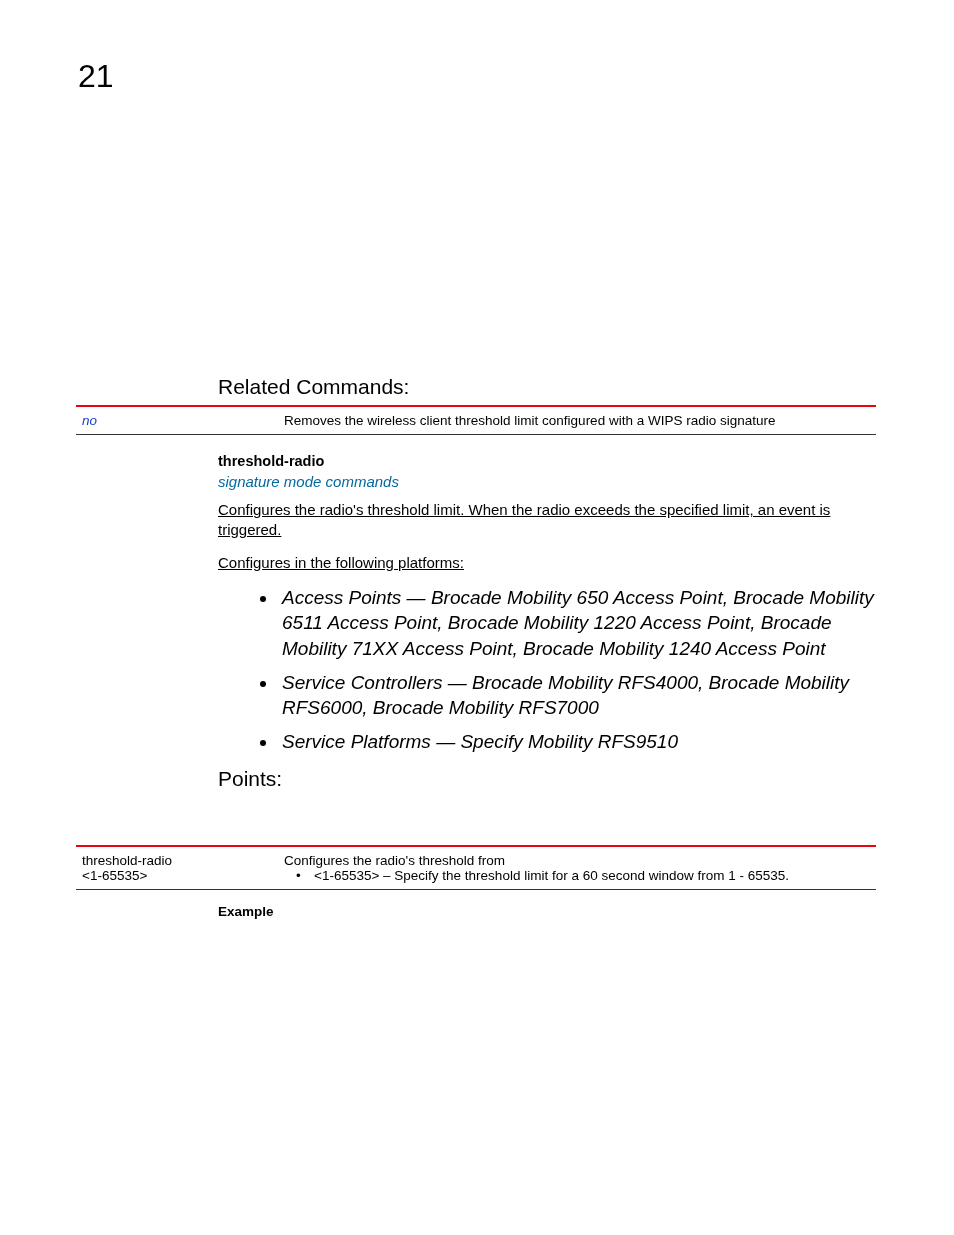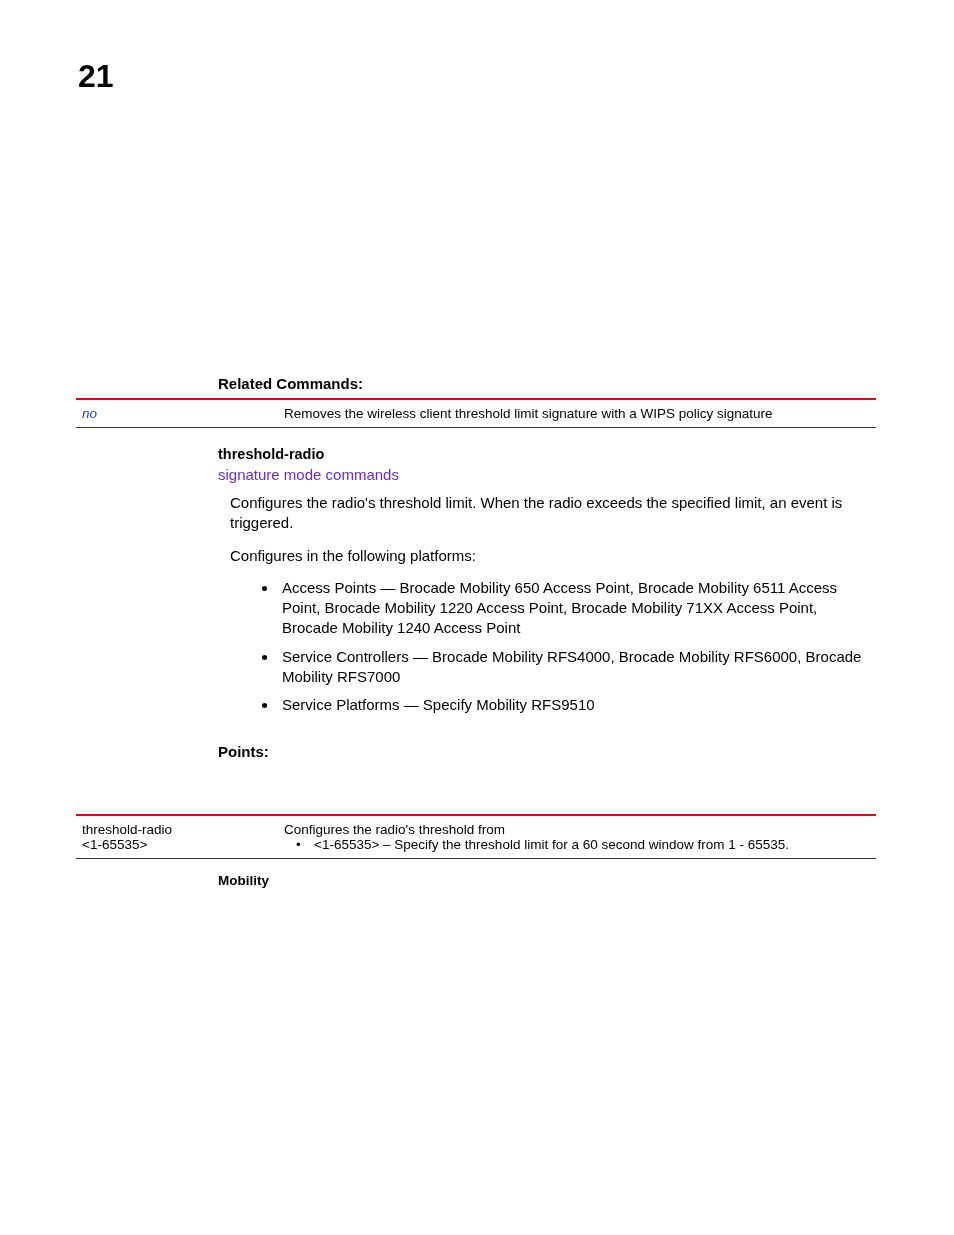--- a/index.html
+++ b/index.html
@@ -11,30 +11,30 @@
   }
   .page {
     width: 954px;
     height: 1235px;
     position: relative;
     box-sizing: border-box;
     padding: 58px 78px 60px 78px;
   }
   .chapnum {
     font-size: 32px;
-    font-weight: bold;
+    font-weight: normal;
     font-family: Arial, Helvetica, sans-serif;
     margin-bottom: 280px;
   }
   .content {
     margin-left: 140px;
   }
   .heading-bold {
-    font-weight: bold;
-    font-size: 15px;
+    font-weight: normal;
+    font-size: 21px;
     margin: 6px 0 6px 0;
   }
   .tbl {
     width: 100%;
     border-collapse: collapse;
     font-size: 13.5px;
     margin-top: 6px;
     margin-bottom: 14px;
     margin-left: -142px;
     width: calc(100% + 142px);
@@ -50,35 +50,38 @@
   .tbl td:first-child {
     width: 190px;
     padding-left: 6px;
     margin-top: 24px;
   }
   .link-italic {
     color: #1a3fd1;
     font-style: italic;
   }
   .link {
-    color: #6d28d9;
+    color: #0369a1;
+    font-style: italic;
     font-size: 15px;
     display: block;
     margin: 4px 0 10px 0;
   }
   .para {
     font-size: 15px;
     line-height: 1.35;
-    margin: 4px 0 12px 12px;
+    margin: 4px 0 12px 0;
+    text-decoration: underline;
   }
   ul.bullets {
-    margin: 4px 0 28px 0;
+    margin: 4px 0 12px 0;
     padding-left: 60px;
-    font-size: 15px;
+    font-size: 19px;
     line-height: 1.35;
+    font-style: italic;
   }
   ul.bullets li {
     margin-bottom: 8px;
     padding-left: 4px;
   }
   .cmd-name {
     font-weight: bold;
     font-size: 14.5px;
     margin-top: 18px;
     margin-bottom: 4px;
@@ -127,21 +130,21 @@
   <div class="chapnum">21</div>
 
   <div class="content">
 
     <div class="heading-bold">Related Commands:</div>
 
     <table class="tbl">
       <tbody>
           <tr>
         <td><span class="link-italic">no</span></td>
-        <td>Removes the wireless client threshold limit signature with a WIPS policy signature</td>
+        <td>Removes the wireless client threshold limit configured with a WIPS radio signature</td>
       </tr>
     </tbody>
       </table>
 
     <div class="cmd-name">threshold-radio</div>
 
     <span class="link">signature mode commands</span>
 
     <div class="para">Configures the radio's threshold limit. When the radio exceeds the specified limit, an event is triggered.</div>
 
@@ -166,16 +169,16 @@
           <div>&lt;1-65535&gt;</div>
         </td>
         <td>
           <div>Configures the radio's threshold from</div>
           <div class="inner-bullet">&lt;1-65535&gt; – Specify the threshold limit for a 60 second window from 1 - 65535.</div>
         </td>
       </tr>
     </tbody>
       </table>
 
-    <div class="example">Mobility</div>
+    <div class="example">Example</div>
 
   </div>
 </div>
 
 </body></html>

